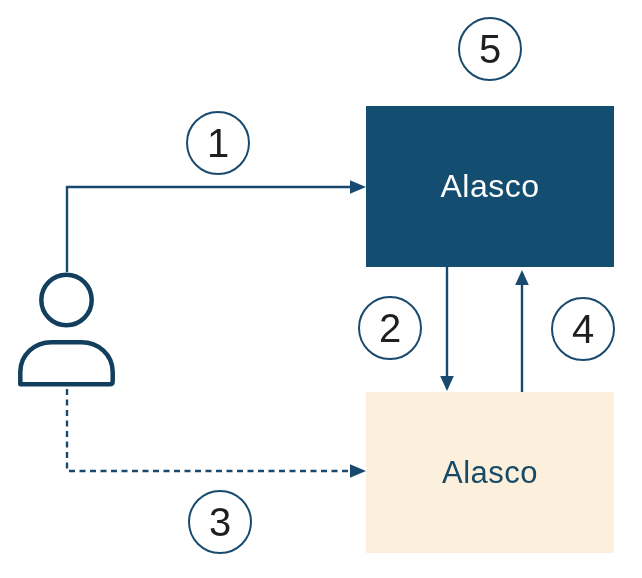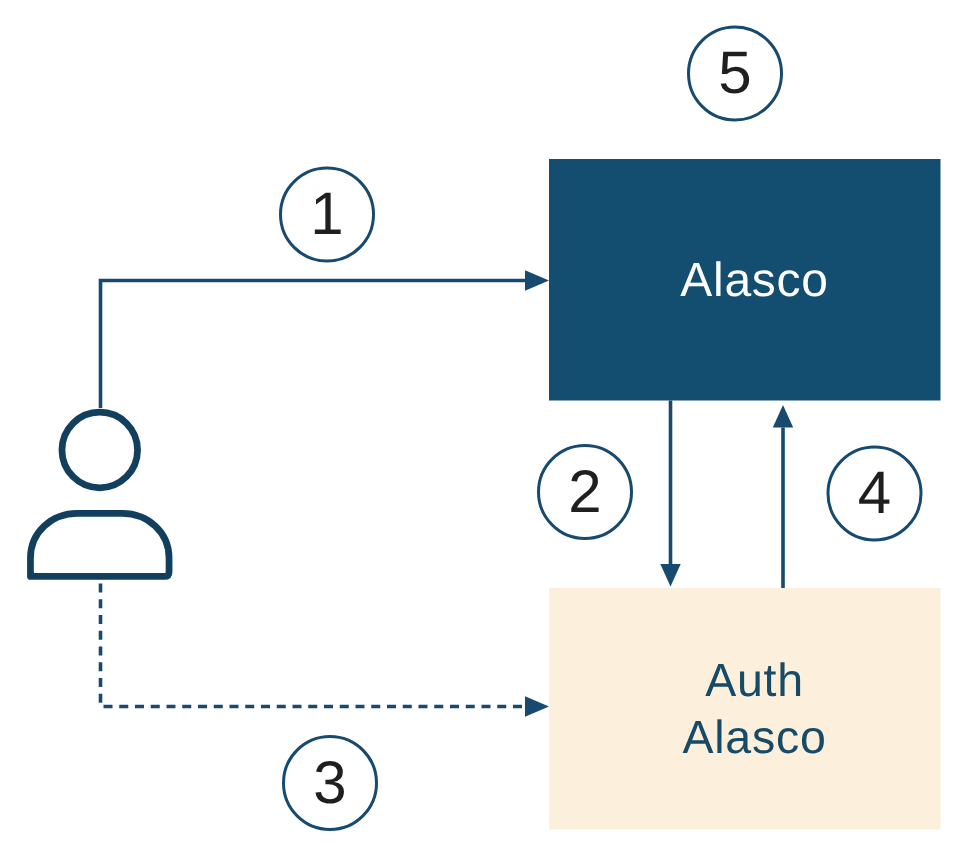--- a/index.html
+++ b/index.html
@@ -37,21 +37,20 @@
 
   .node {
     position: absolute;
     width: 248px;
     height: 161px;
     display: flex;
     flex-direction: column;
     align-items: center;
     justify-content: center;
     text-align: center;
-    padding-left: 13px;
   }
   .node-alasco {
     left: 366px; top: 106px;
     background: #134D70;
     color: #FDFDFD;
     font-size: 32px;
     letter-spacing: 0.5px;
   }
   .node-auth {
     left: 366px; top: 392px;
@@ -113,21 +112,20 @@
       <path class="connector dashed" d="M67,389 L67,471 L349,471"></path>
       <polygon class="arrowhead" points="366,471 350,464.2 350,477.8"></polygon>
     </g>
   </svg>
 
   <div class="node node-alasco">
     <span>Alasco</span>
   </div>
 
   <div class="node node-auth">
-    <span>Auth</span>
     <span>Alasco</span>
   </div>
 
   <div class="badge badge-1">
     <span>1</span>
   </div>
   <div class="badge badge-2">
     <span>2</span>
   </div>
   <div class="badge badge-3">

